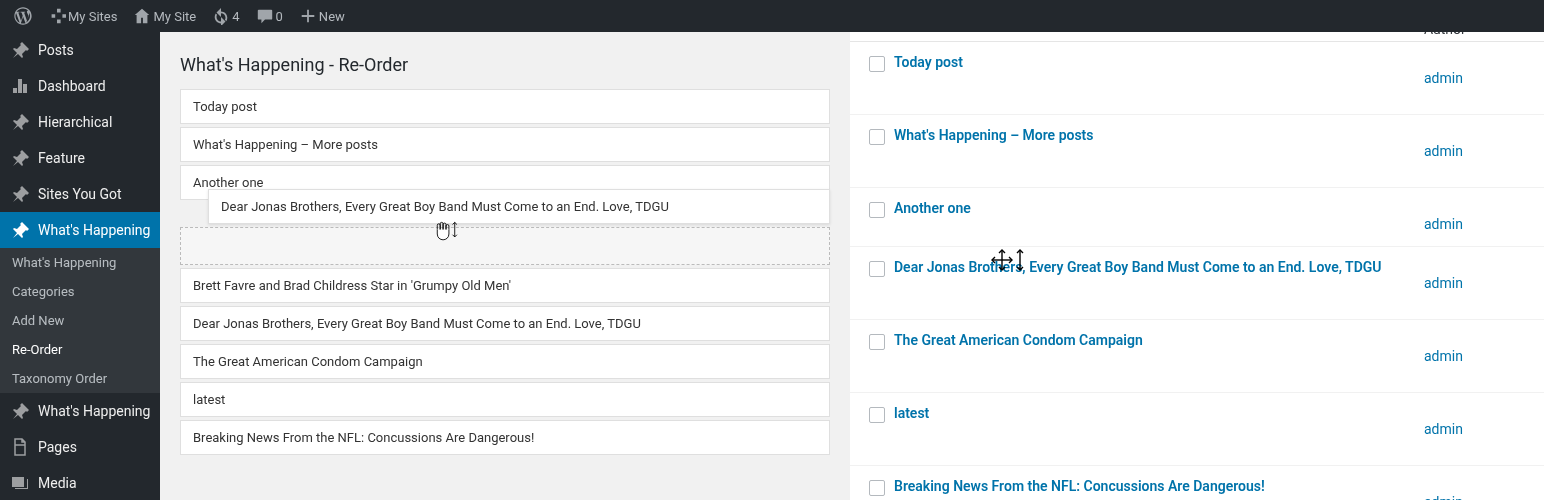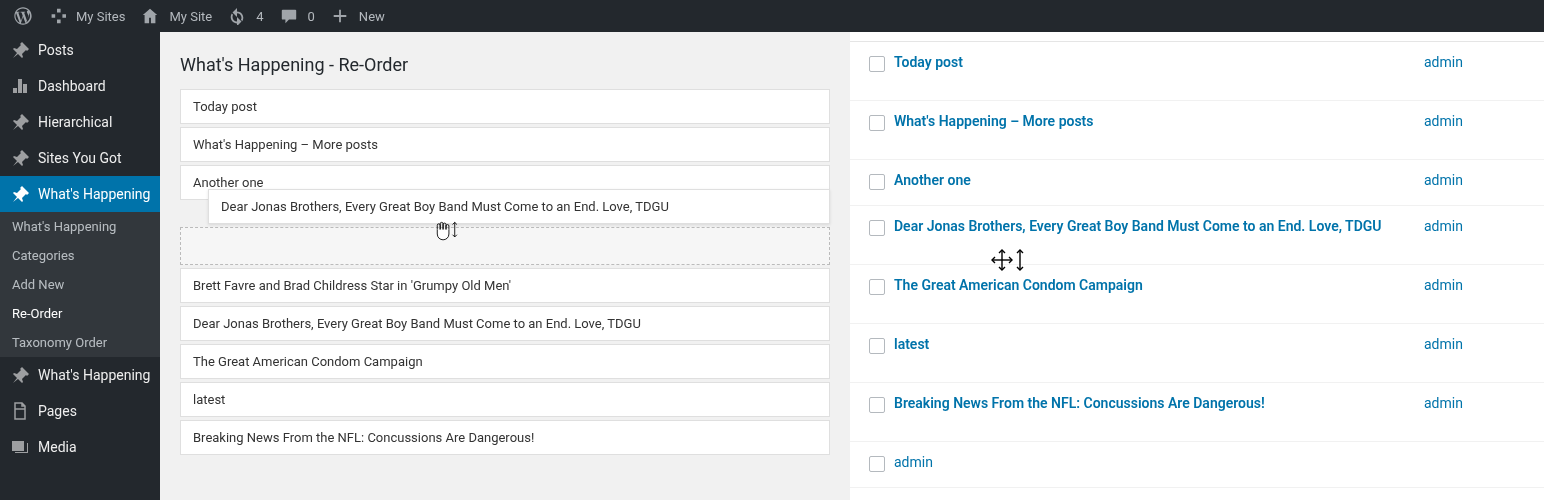--- a/index.html
+++ b/index.html
@@ -4,21 +4,21 @@
 <style>
 * { margin: 0; padding: 0; box-sizing: border-box; font-family: -apple-system, BlinkMacSystemFont, "Segoe UI", Roboto, sans-serif; }
 body { width: 1544px; height: 500px; overflow: hidden; background: #f1f1f1; position: relative; }
 
 
 .adminbar {
   position: absolute; top: 0; left: 0; right: 0; height: 32px;
   background: #23282d; color: #eee; display: flex; align-items: center;
   font-size: 13px; z-index: 100; padding-left: 6px;
 }
-.adminbar .ab-item { display: flex; align-items: center; padding: 0 8px; height: 32px; color: #b4b9be; cursor: pointer; gap: 10px; }
+.adminbar .ab-item { display: flex; align-items: center; padding: 0 8px; height: 32px; color: #b4b9be; cursor: pointer; gap: 2px; }
 .ab-icon { display: inline-flex; }
 
 
 .sidebar {
   position: absolute; top: 32px; left: 0; width: 160px; bottom: 0;
   background: #23282d; color: #eee; font-size: 14px;
 }
 .menu-item { display: flex; align-items: center; padding: 8px 8px 8px 10px; color: #eee; cursor: pointer; gap: 8px; min-height: 34px; }
 .menu-item.active { background: #0073aa; color: #fff; position: relative; }
 .menu-item.active::after {
@@ -62,21 +62,21 @@
   padding: 0 10px; font-size: 14px;
 }
 .posts-row {
   display: flex; align-items: flex-start; padding: 12px 10px 28px 10px; border-bottom: 1px solid #f1f1f1;
   font-size: 14px; min-height: 58px;
 }
 .posts-row.short { padding-bottom: 14px; min-height: 46px; }
 .col-cb { width: 34px; flex: 0 0 34px; display: flex; justify-content: center; padding-top: 2px; }
 .col-title { flex: 1; color: #0073aa; }
 .col-title.header { color: #0073aa; cursor: pointer; }
-.col-author { width: 110px; flex: 0 0 110px; text-align: left; }
+.col-author { width: 110px; flex: 0 0 110px; text-align: left; margin-top: 16px; }
 .col-author.header { color: #32373c; }
 .col-author a { color: #0073aa; text-decoration: none; }
 .col-title a { color: #0073aa; text-decoration: none; font-weight: 600; }
 input[type=checkbox] {
   width: 16px; height: 16px; border: 1px solid #b4b9be; background: #fff; appearance: none; border-radius: 2px; cursor: pointer;
 }
 .move-cursor2 { position: absolute; pointer-events: none; }
 </style>
 </head>
 <body>
@@ -149,20 +149,28 @@
         </span>
         <span>Dashboard</span>
       </div>
       <div class="menu-item">
         <span class="menu-icon">
           <svg width="20" height="20" viewBox="0 0 20 20" fill="currentColor">
             <path d="M12 2l-2 2 1 1-4 4-3-1-1 1 4 4-4 5 5-4 4 4 1-1-1-3 4-4 1 1 2-2-7-7z"></path>
           </svg>
         </span>
         <span>Hierarchical</span>
+      </div>
+      <div class="menu-item">
+        <span class="menu-icon">
+          <svg width="20" height="20" viewBox="0 0 20 20" fill="currentColor">
+            <path d="M12 2l-2 2 1 1-4 4-3-1-1 1 4 4-4 5 5-4 4 4 1-1-1-3 4-4 1 1 2-2-7-7z"></path>
+          </svg>
+        </span>
+        <span>Feature</span>
       </div>
       <div class="menu-item">
         <span class="menu-icon">
           <svg width="20" height="20" viewBox="0 0 20 20" fill="currentColor">
             <path d="M12 2l-2 2 1 1-4 4-3-1-1 1 4 4-4 5 5-4 4 4 1-1-1-3 4-4 1 1 2-2-7-7z"></path>
           </svg>
         </span>
         <span>Sites You Got</span>
       </div>
       <div class="menu-item active">

